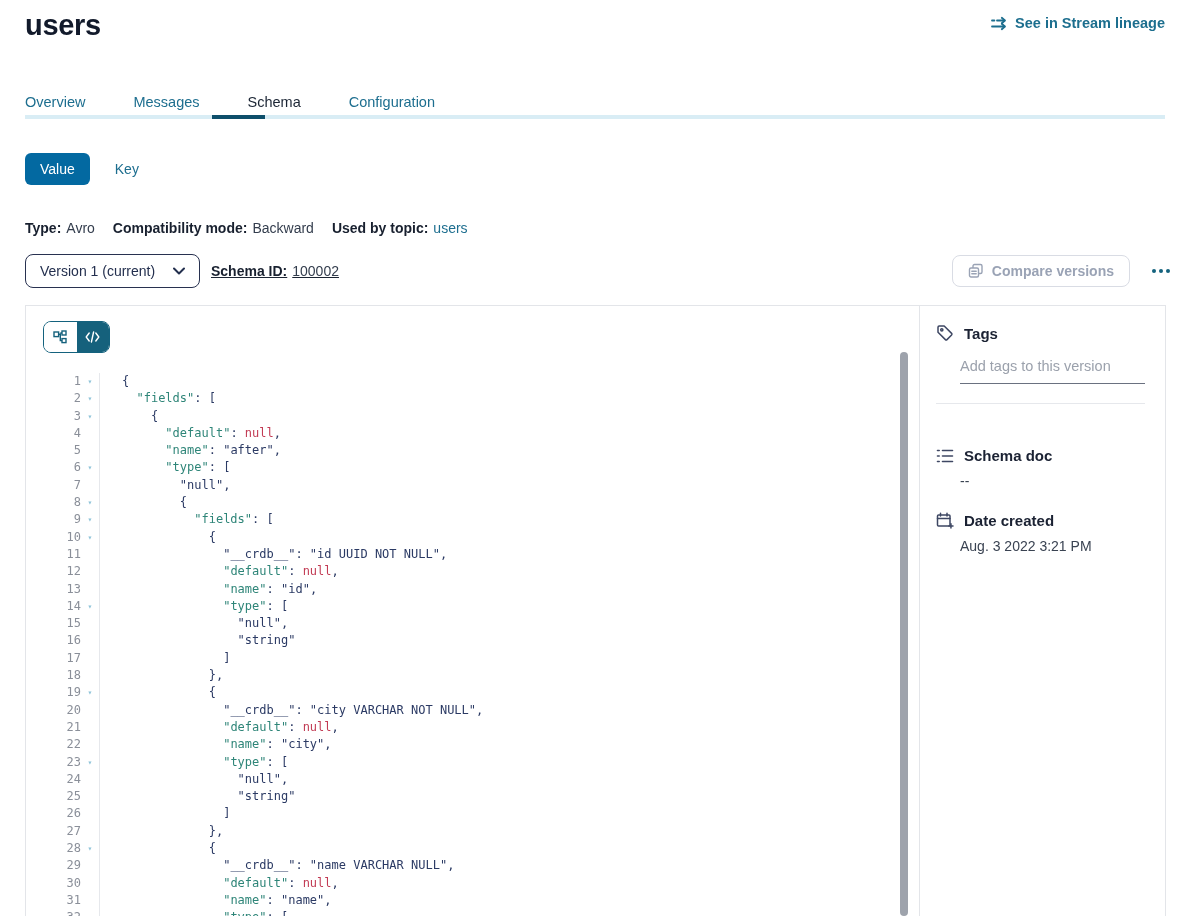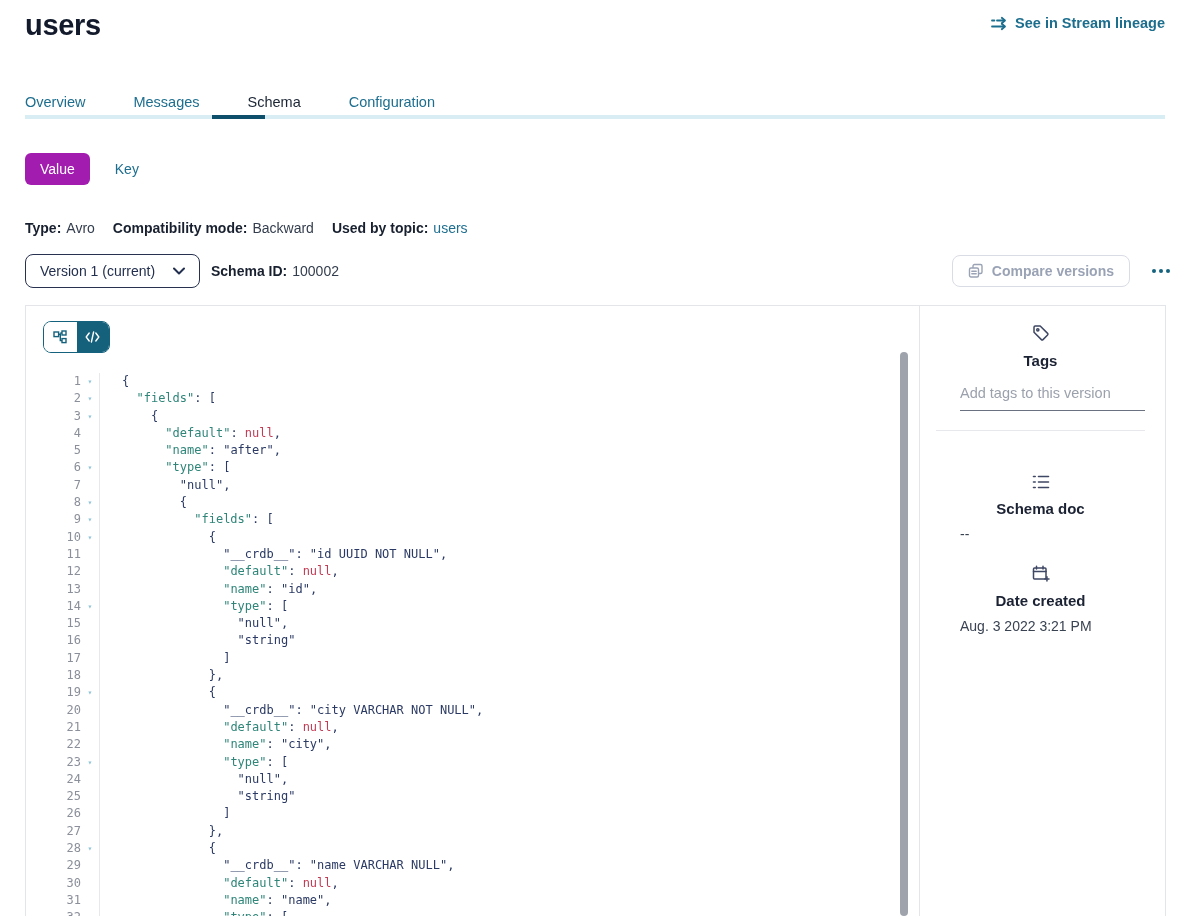--- a/index.html
+++ b/index.html
@@ -15,37 +15,37 @@
   
   .tabs-wrap { position:absolute; left:25px; right:24px; top:88px; height:32px; }
   .tabs { display:flex; gap:48px; height:27px; align-items:center; }
   .tab { font-size:14.5px; font-weight:500; color:#1d6e8f; cursor:pointer; white-space:nowrap; }
   .tab.active { color:#1a2433; }
   .tab-track { position:absolute; left:0; right:0; top:27px; height:4px; background:#d9edf5; }
   .tab-indicator { position:absolute; top:27px; height:4px; background:#0e4f6b; }
 
   
   .vk-row { position:absolute; left:25px; top:153px; display:flex; align-items:center; gap:25px; }
-  .vk-active { height:32px; padding:0 15px; background:#a21caf; color:#fff; font-size:14px; font-weight:500;
+  .vk-active { height:32px; padding:0 15px; background:#0369a1; color:#fff; font-size:14px; font-weight:500;
                border:none; border-radius:6px; display:flex; align-items:center; cursor:pointer; }
   .vk-inactive { color:#1d6e8f; font-size:14px; font-weight:500; cursor:pointer; }
 
   
   .meta-row { position:absolute; left:25px; top:220px; display:flex; gap:18px; font-size:14px; }
   .meta-item b { font-weight:700; color:#18202f; }
   .meta-item .val { color:#333d4d; margin-left:5px; }
   .meta-item .val.link { color:#1d6e8f; cursor:pointer; }
 
   
   .version-row { position:absolute; left:25px; right:17px; top:254px; height:34px; }
   .version-left { display:flex; align-items:center; gap:11px; }
   .version-select { width:175px; height:34px; border:1.5px solid #283150; border-radius:8px; background:#fff;
                     display:flex; align-items:center; justify-content:space-between; padding:0 14px; cursor:pointer; }
   .version-select .sel-text { font-size:14px; color:#232f4e; }
-  .schema-id { font-size:14px; }
+  .schema-id { font-size:14px;text-decoration:underline; }
   .schema-id b { font-weight:700; color:#18202f; }
   .schema-id .val { color:#333d4d; margin-left:5px; }
   .version-right { position:absolute; right:0; top:1px; display:flex; align-items:center; gap:20px; }
   .btn { height:32px; border-radius:8px; display:flex; align-items:center; gap:8px; padding:0 15px;
          font-size:14px; font-weight:600; background:#fff; cursor:pointer; }
   .btn-disabled { border:1px solid #d9dce4; color:#9aa3b5; }
   .btn-teal { border:1px solid #14627e; color:#14627e; }
   .more-btn { display:flex; gap:3px; align-items:center; cursor:pointer; padding:4px 2px; }
   .more-btn i { width:4px; height:4px; border-radius:50%; background:#14627e; display:block; }
 
@@ -67,21 +67,21 @@
   .code-text { padding-left:22px; }
   .tk-k { color:#2e8578; }
   .tk-s { color:#2b3a64; }
   .tk-x { color:#c23b54; }
   .tk-p { color:#2b3a64; }
 
   .vscrollbar { position:absolute; left:874px; top:46px; bottom:0; width:8px; border-radius:4px; background:#9ea3ac; }
 
   
   .sidebar { width:246px; flex:0 0 246px; border-left:1px solid #e3e5e9; padding:18px 20px 0 16px; }
-  .side-head { display:flex; align-items:center; gap:10px; font-size:15px; font-weight:700; color:#1b2233;flex-direction:column; }
+  .side-head { display:flex; align-items:center; gap:10px; font-size:15px; font-weight:700; color:#1b2233; }
   .side-head svg { flex:0 0 auto; }
   .tags-input { display:block; width:100%; margin:16px 0 0 24px; width:calc(100% - 24px);
                 border:none; border-bottom:1px solid #6a7180; padding:0 0 9px 0;
                 font-size:14.5px; font-family:inherit; color:#333d4d; outline:none; }
   .tags-input::placeholder { color:#9ba1ac; }
   .side-divider { height:1px; background:#e6e8ec; margin-top:19px; }
   .section-schema-doc { margin-top:43px; }
   .section-date { margin-top:23px; }
   .side-value { margin:9px 0 0 24px; font-size:14px; color:#3a4352; }
 </style>

